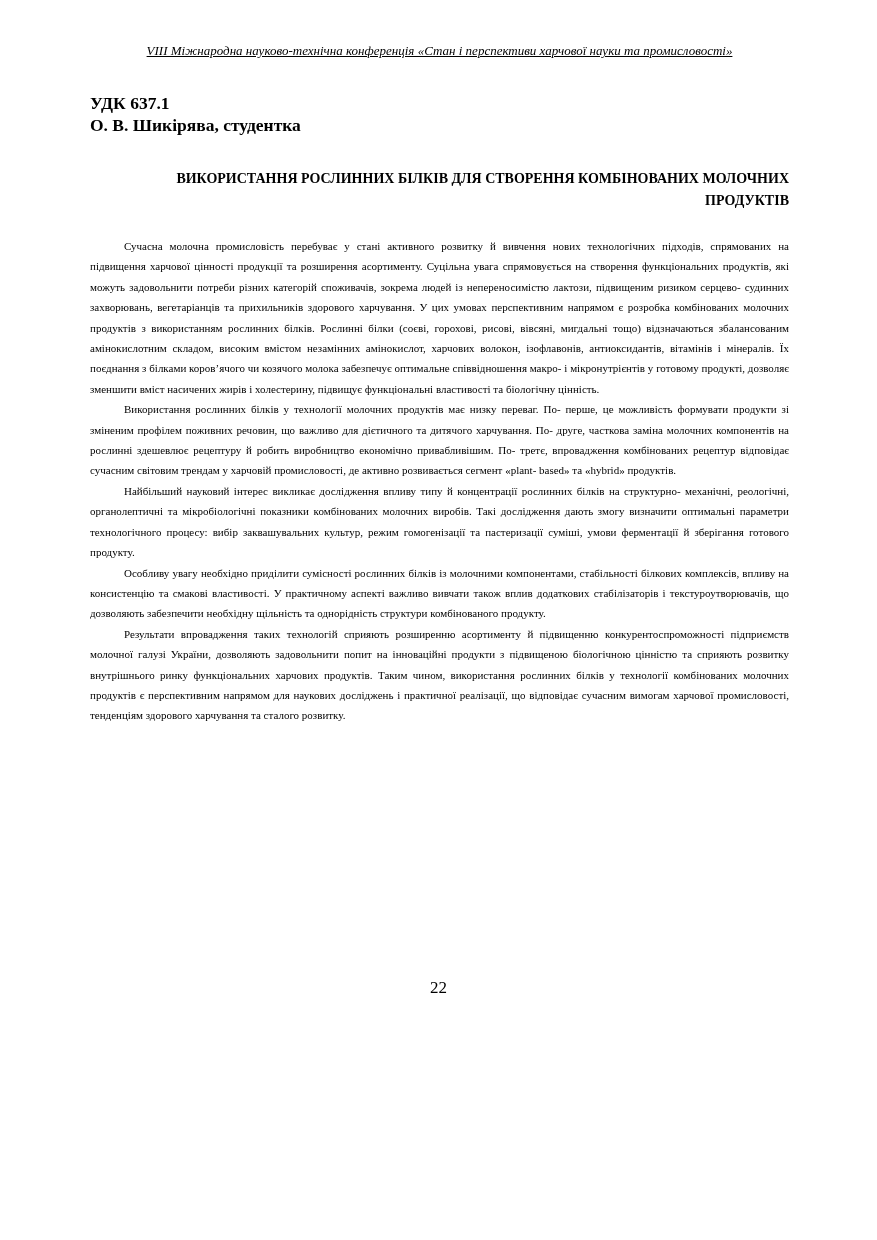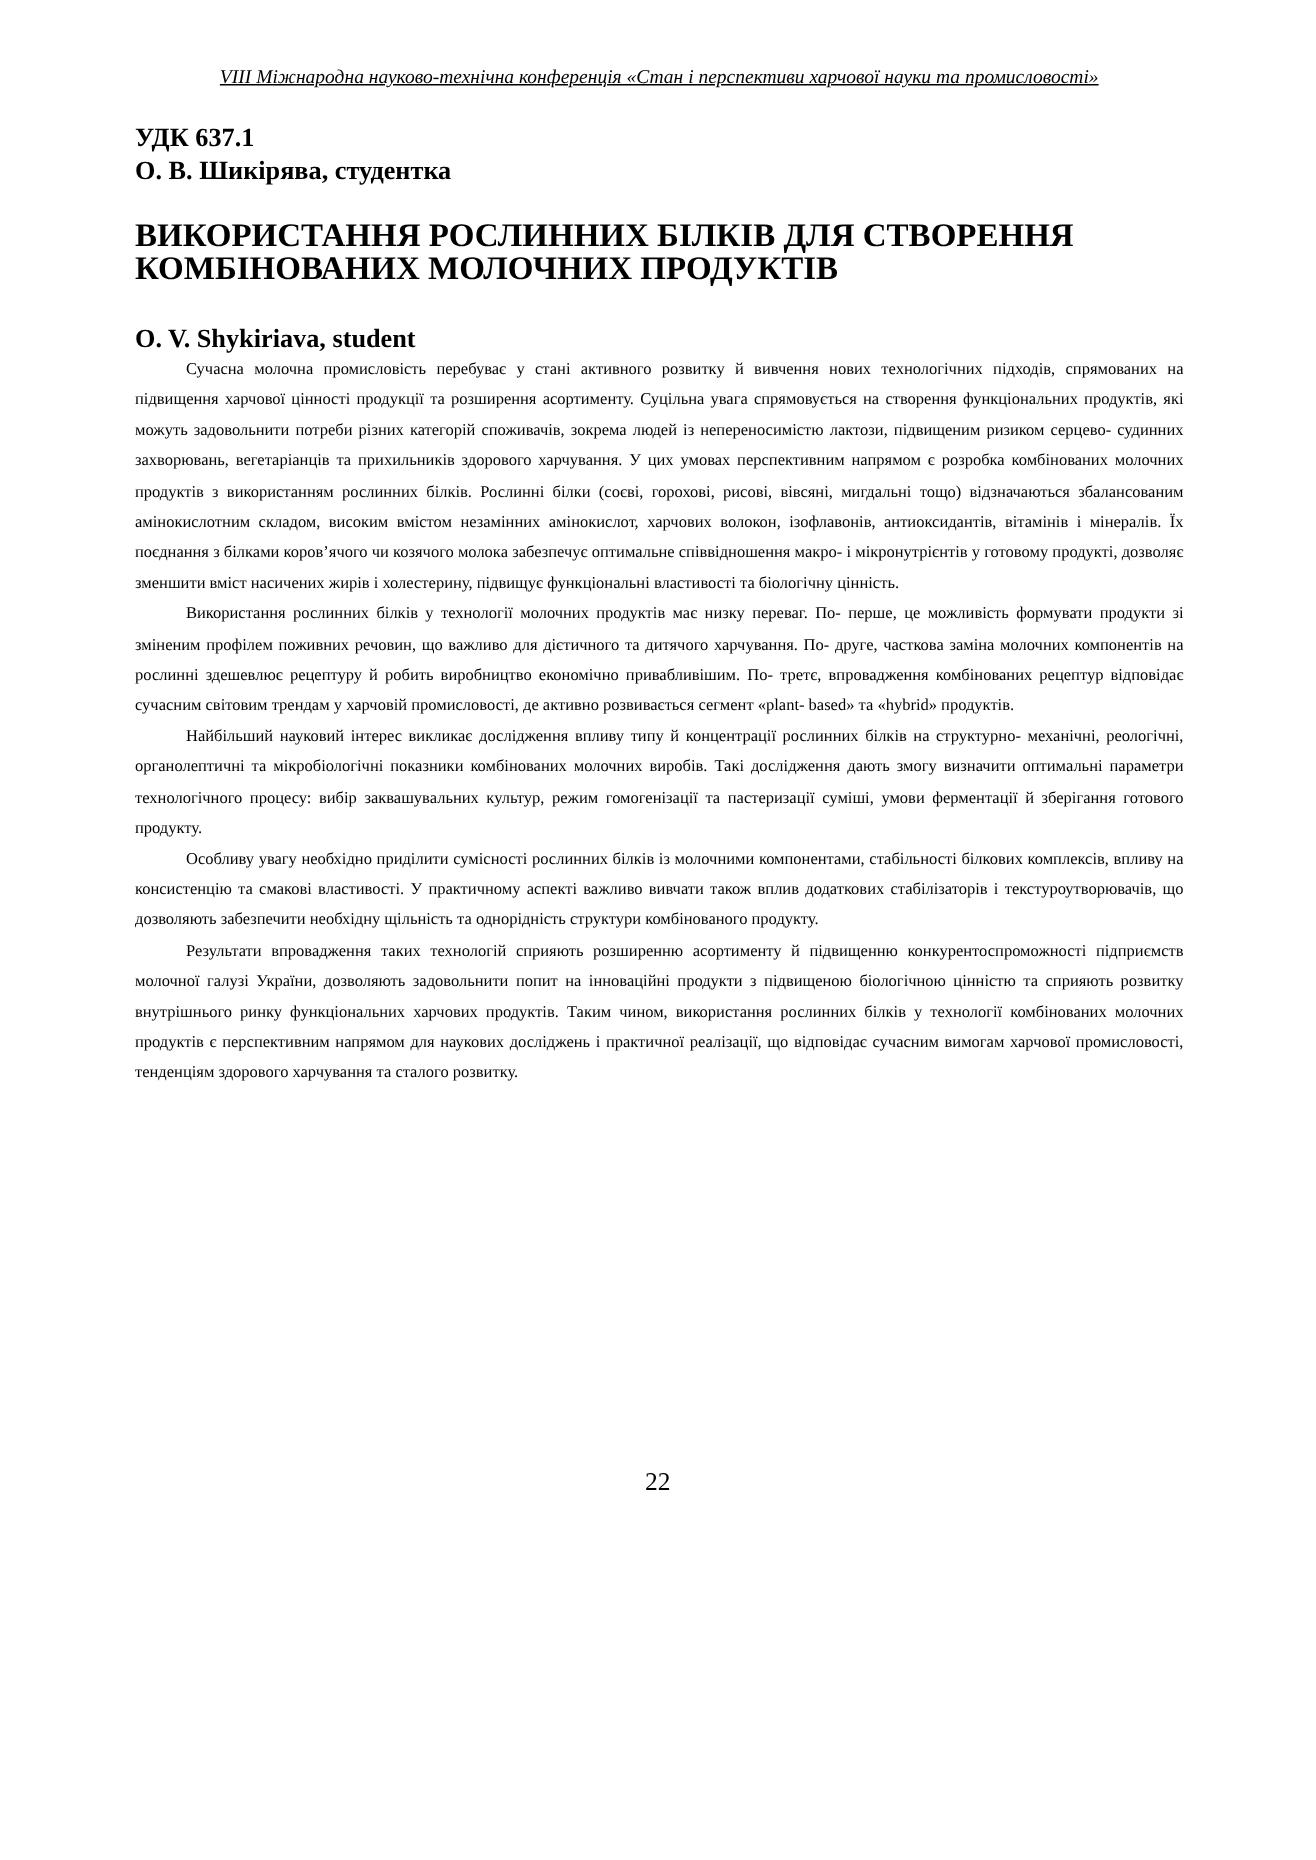--- a/index.html
+++ b/index.html
@@ -21,30 +21,30 @@
   .running-header {
     text-align: center;
     font-style: italic;
     font-size: 13px;
     line-height: 18px;
   }
   .running-header .hline {
     text-decoration: underline;
   }
   .meta-block {
-    margin-top: 20px;
+    margin-top: 32px;
     font-weight: bold;
     font-size: 17.5px;
     line-height: 22px;
   }
   .title-ua {
-    margin: 22px 0 0 0;
-    text-align: left;
+    margin: 32px 0 0 0;
+    text-align: right;
     font-weight: bold;
-    font-size: 22px;
+    font-size: 14px;
     line-height: 22px;
   }
   .en-block {
     margin-top: 24px;
     font-weight: bold;
     font-size: 17.5px;
     line-height: 22px;
   }
   .en-title {
     white-space: pre-wrap;
@@ -77,21 +77,20 @@
   </div>
 
   <div class="meta-block">
     <div>УДК 637.1</div>
     <div>О. В. Шикірява, студентка</div>
   </div>
 
   <h1 class="title-ua">ВИКОРИСТАННЯ РОСЛИННИХ БІЛКІВ ДЛЯ СТВОРЕННЯ КОМБІНОВАНИХ МОЛОЧНИХ ПРОДУКТІВ</h1>
 
   <div class="en-block">
-    <div>O. V. Shykiriava, student</div>
   </div>
 
   <div class="body-text">
     <p>Сучасна молочна промисловість перебуває у стані активного розвитку й вивчення нових технологічних підходів, спрямованих на підвищення харчової цінності продукції та розширення асортименту. Суцільна увага спрямовується на створення функціональних продуктів, які можуть задовольнити потреби різних категорій споживачів, зокрема людей із непереносимістю лактози, підвищеним ризиком серцево- судинних захворювань, вегетаріанців та прихильників здорового харчування. У цих умовах перспективним напрямом є розробка комбінованих молочних продуктів з використанням рослинних білків. Рослинні білки (соєві, горохові, рисові, вівсяні, мигдальні тощо) відзначаються збалансованим амінокислотним складом, високим вмістом незамінних амінокислот, харчових волокон, ізофлавонів, антиоксидантів, вітамінів і мінералів. Їх поєднання з білками коров’ячого чи козячого молока забезпечує оптимальне співвідношення макро- і мікронутрієнтів у готовому продукті, дозволяє зменшити вміст насичених жирів і холестерину, підвищує функціональні властивості та біологічну цінність.</p>
     <p>Використання рослинних білків у технології молочних продуктів має низку переваг. По- перше, це можливість формувати продукти зі зміненим профілем поживних речовин, що важливо для дієтичного та дитячого харчування. По- друге, часткова заміна молочних компонентів на рослинні здешевлює рецептуру й робить виробництво економічно привабливішим. По- третє, впровадження комбінованих рецептур відповідає сучасним світовим трендам у харчовій промисловості, де активно розвивається сегмент «plant- based» та «hybrid» продуктів.</p>
     <p>Найбільший науковий інтерес викликає дослідження впливу типу й концентрації рослинних білків на структурно- механічні, реологічні, органолептичні та мікробіологічні показники комбінованих молочних виробів. Такі дослідження дають змогу визначити оптимальні параметри технологічного процесу: вибір заквашувальних культур, режим гомогенізації та пастеризації суміші, умови ферментації й зберігання готового продукту.</p>
     <p>Особливу увагу необхідно приділити сумісності рослинних білків із молочними компонентами, стабільності білкових комплексів, впливу на консистенцію та смакові властивості. У практичному аспекті важливо вивчати також вплив додаткових стабілізаторів і текстуроутворювачів, що дозволяють забезпечити необхідну щільність та однорідність структури комбінованого продукту.</p>
     <p>Результати впровадження таких технологій сприяють розширенню асортименту й підвищенню конкурентоспроможності підприємств молочної галузі України, дозволяють задовольнити попит на інноваційні продукти з підвищеною біологічною цінністю та сприяють розвитку внутрішнього ринку функціональних харчових продуктів. Таким чином, використання рослинних білків у технології комбінованих молочних продуктів є перспективним напрямом для наукових досліджень і практичної реалізації, що відповідає сучасним вимогам харчової промисловості, тенденціям здорового харчування та сталого розвитку.</p>
   </div>
 

